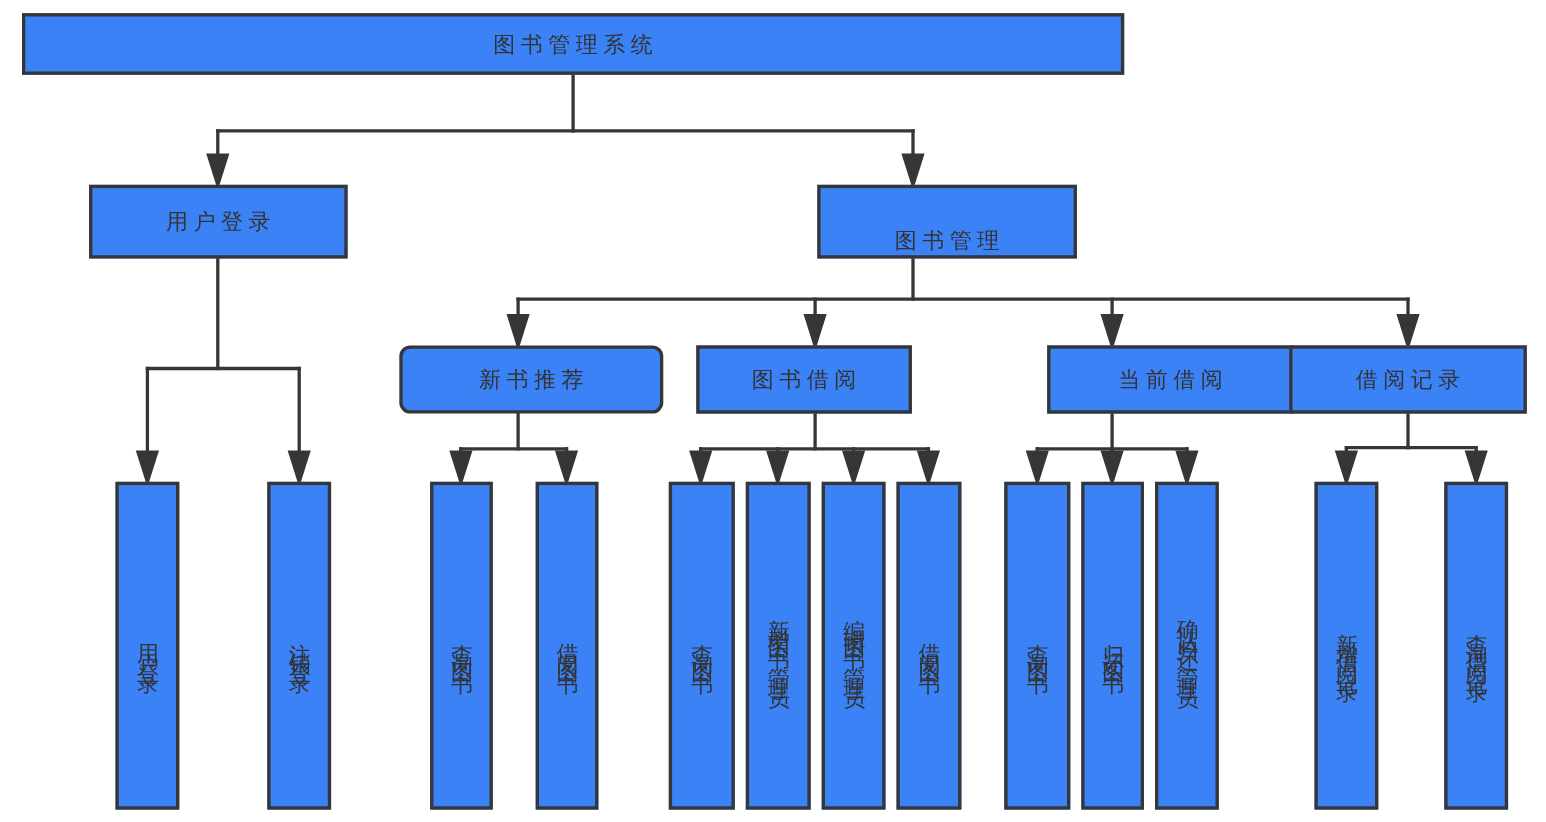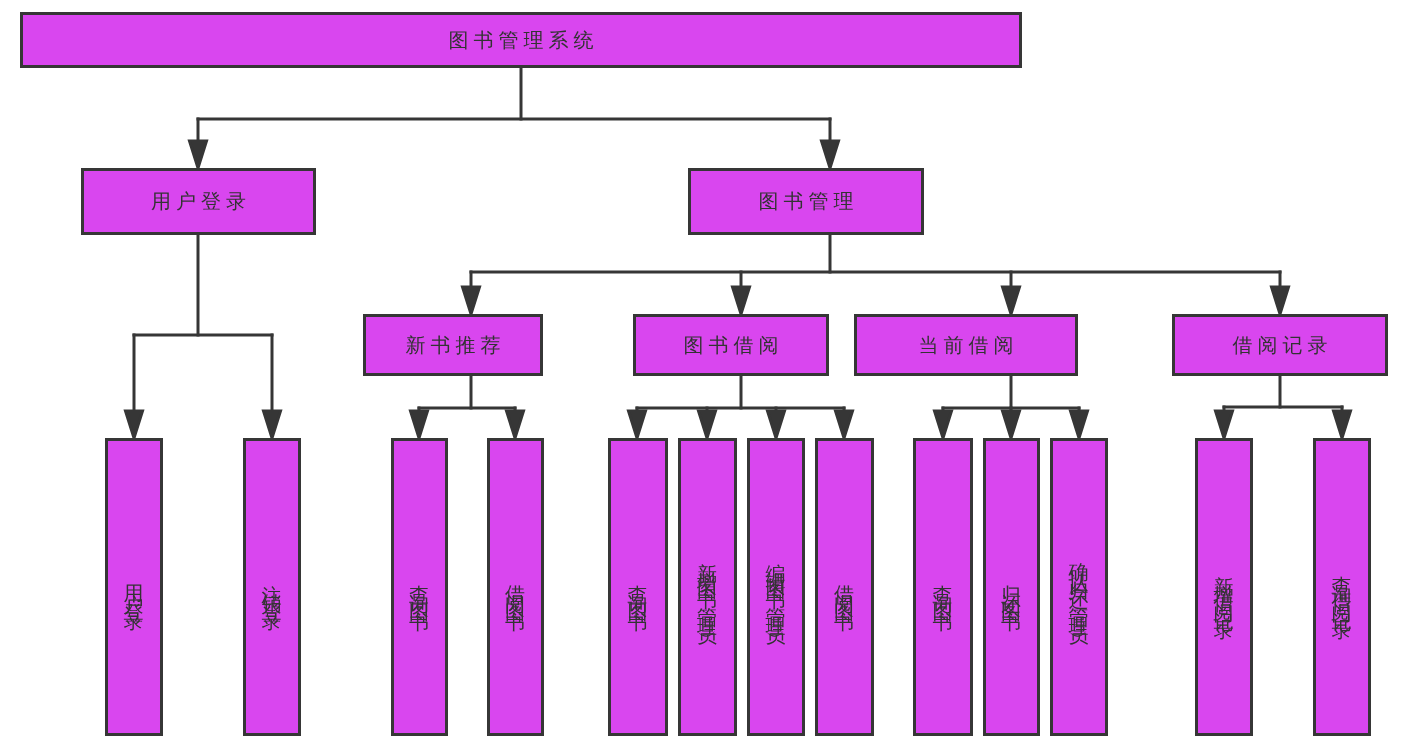--- a/index.html
+++ b/index.html
@@ -16,21 +16,21 @@
   }
   svg.connectors {
     position: absolute; left: 0; top: 0;
     width: 1405px; height: 747px;
     z-index: 1;
   }
   .box {
     position: absolute;
     box-sizing: border-box;
     border: 3px solid #363636;
-    background: #d946ef;
+    background: #3b82f6;
     display: flex;
     align-items: center;
     justify-content: center;
     color: #333333;
     z-index: 2;
   }
   .hlabel {
     font-size: 20px;
     letter-spacing: 5px;
     text-indent: 5px;
@@ -141,31 +141,31 @@
     </g>
   </svg>
 
   <div class="box" style="left:20px; top:12px; width:1002px; height:56px;">
     <span class="hlabel">图书管理系统</span>
   </div>
 
   <div class="box" style="left:81px; top:168px; width:235px; height:67px;">
     <span class="hlabel">用户登录</span>
   </div>
-  <div class="box" style="left:688px; top:168px; width:236px; height:67px;">
+  <div class="box" style="left:743px; top:168px; width:236px; height:67px;align-items:flex-end;">
     <span class="hlabel">图书管理</span>
   </div>
 
-  <div class="box" style="left:363px; top:314px; width:180px; height:62px;">
+  <div class="box" style="left:363px; top:314px; width:240px; height:62px;border-radius:10px;">
     <span class="hlabel">新书推荐</span>
   </div>
   <div class="box" style="left:633px; top:314px; width:196px; height:62px;">
     <span class="hlabel">图书借阅</span>
   </div>
-  <div class="box" style="left:854px; top:314px; width:224px; height:62px;">
+  <div class="box" style="left:952px; top:314px; width:224px; height:62px;">
     <span class="hlabel">当前借阅</span>
   </div>
   <div class="box" style="left:1172px; top:314px; width:216px; height:62px;">
     <span class="hlabel">借阅记录</span>
   </div>
 
   <div class="box leaf" style="left:105px; width:58px;">
     <span class="vtext">用户登录</span>
   </div>
   <div class="box leaf" style="left:243px; width:58px;">

